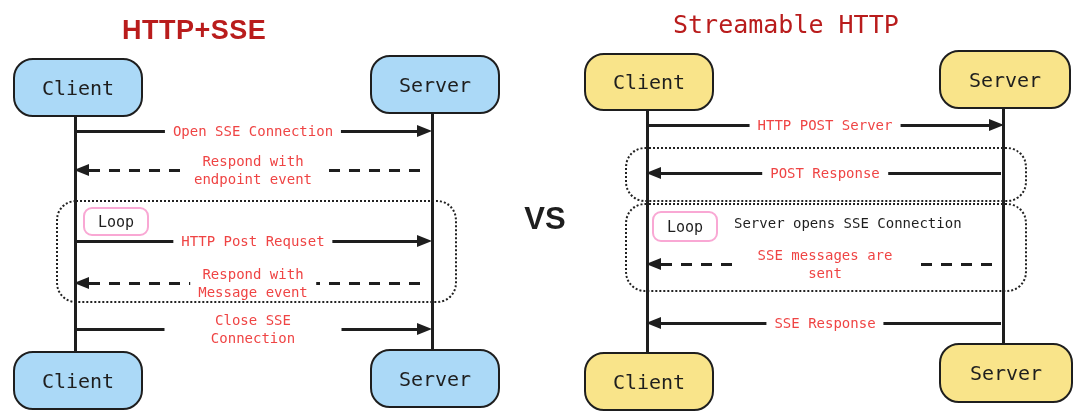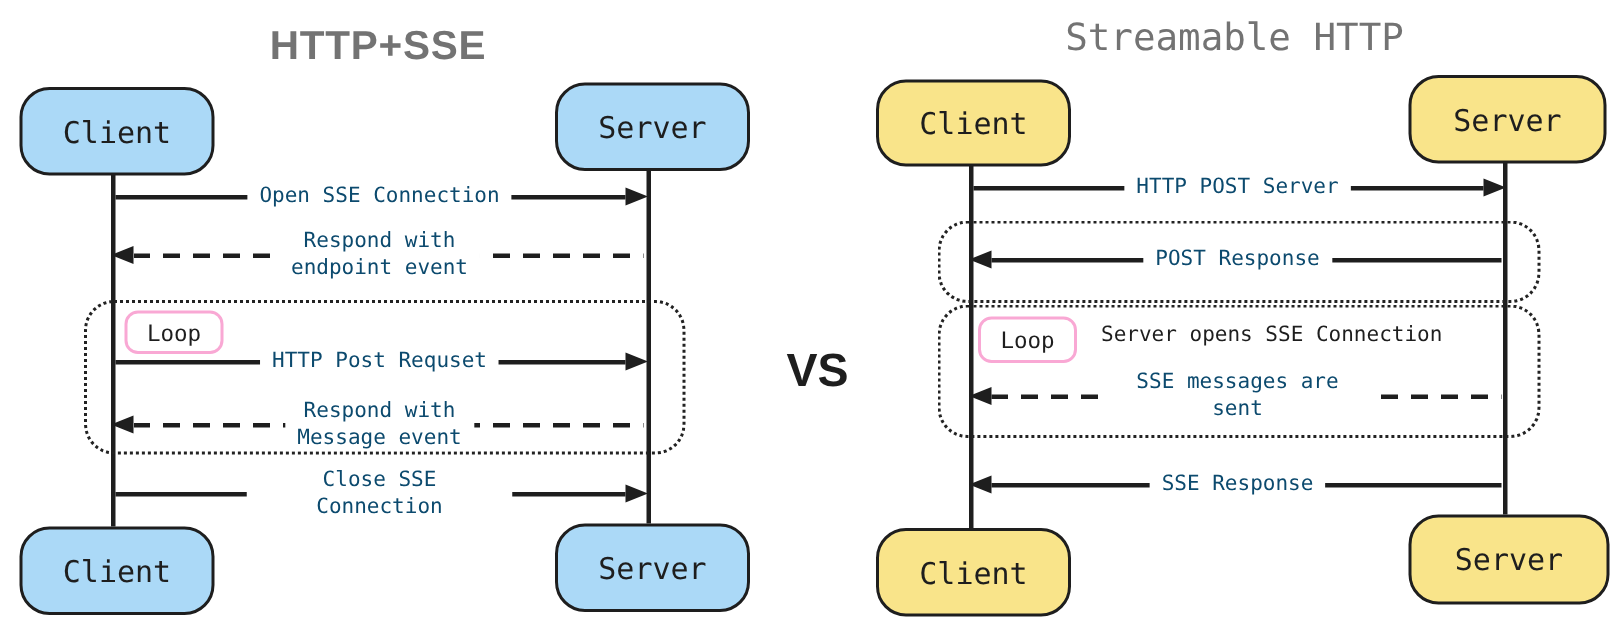--- a/index.html
+++ b/index.html
@@ -1,19 +1,19 @@
 <!DOCTYPE html>
 <html><head>
 <meta charset="utf-8">
 <style>
   html,body{margin:0;padding:0;background:#ffffff;}
   .canvas{position:relative;width:1080px;height:413px;background:#ffffff;overflow:hidden;
           font-family:"DejaVu Sans Mono",monospace;color:#1e1e1e;}
 
-  .title{position:absolute;text-align:center;color:#737373;}
+  .title{position:absolute;text-align:left;color:#b91c1c;}
   .title.sans{font-family:"Liberation Sans",sans-serif;font-weight:600;font-size:27px;letter-spacing:0.5px;}
   .title.mono{font-family:"DejaVu Sans Mono",monospace;font-weight:500;font-size:25px;}
 
   .actor{position:absolute;display:flex;align-items:center;justify-content:center;
          border:2.5px solid #1e1e1e;border-radius:20px;font-size:20px;font-weight:500;}
   .actor.blue{background:#abd9f7;}
   .actor.yellow{background:#f9e48a;}
 
   .lifeline{position:absolute;width:2.5px;background:#1e1e1e;}
 
@@ -26,24 +26,24 @@
 
   .msg{position:absolute;height:0;z-index:4;}
   .msg .line{position:absolute;left:1px;right:1px;top:-1.5px;height:3px;background:#1e1e1e;display:block;}
   .msg.dashed .line{background:repeating-linear-gradient(to right,#1e1e1e 0 11px,transparent 11px 20px);}
   .msg.dir-left .line{left:13px;}
   .msg.dir-right .line{right:13px;}
   .head{position:absolute;width:0;height:0;top:0;transform:translateY(-50%);}
   .head.right{right:-2px;border-top:6.5px solid transparent;border-bottom:6.5px solid transparent;border-left:15px solid #1e1e1e;}
   .head.left{left:-2px;border-top:6.5px solid transparent;border-bottom:6.5px solid transparent;border-right:15px solid #1e1e1e;}
   .lbl{position:absolute;left:50%;top:0;transform:translate(-50%,-50%);background:#ffffff;
-       padding:0 8px;white-space:pre-line;text-align:center;font-size:14px;line-height:1.3;color:#0c4a6e;}
+       padding:0 8px;white-space:pre-line;text-align:center;font-size:14px;line-height:1.3;color:#ef4444;}
 
   .vs{position:absolute;font-family:"Liberation Sans",sans-serif;font-weight:600;font-size:31px;
-      text-align:center;color:#1e1e1e;margin-top:28px;}
+      text-align:center;color:#1e1e1e;}
 </style>
 </head>
 <body>
 
 <div class="canvas">
 
   <div>
     <div class="title sans" style="left:122px;top:15px;width:260px;">HTTP+SSE</div>
 
     <div class="lifeline" style="left:74px;top:113px;height:238px;"></div>

